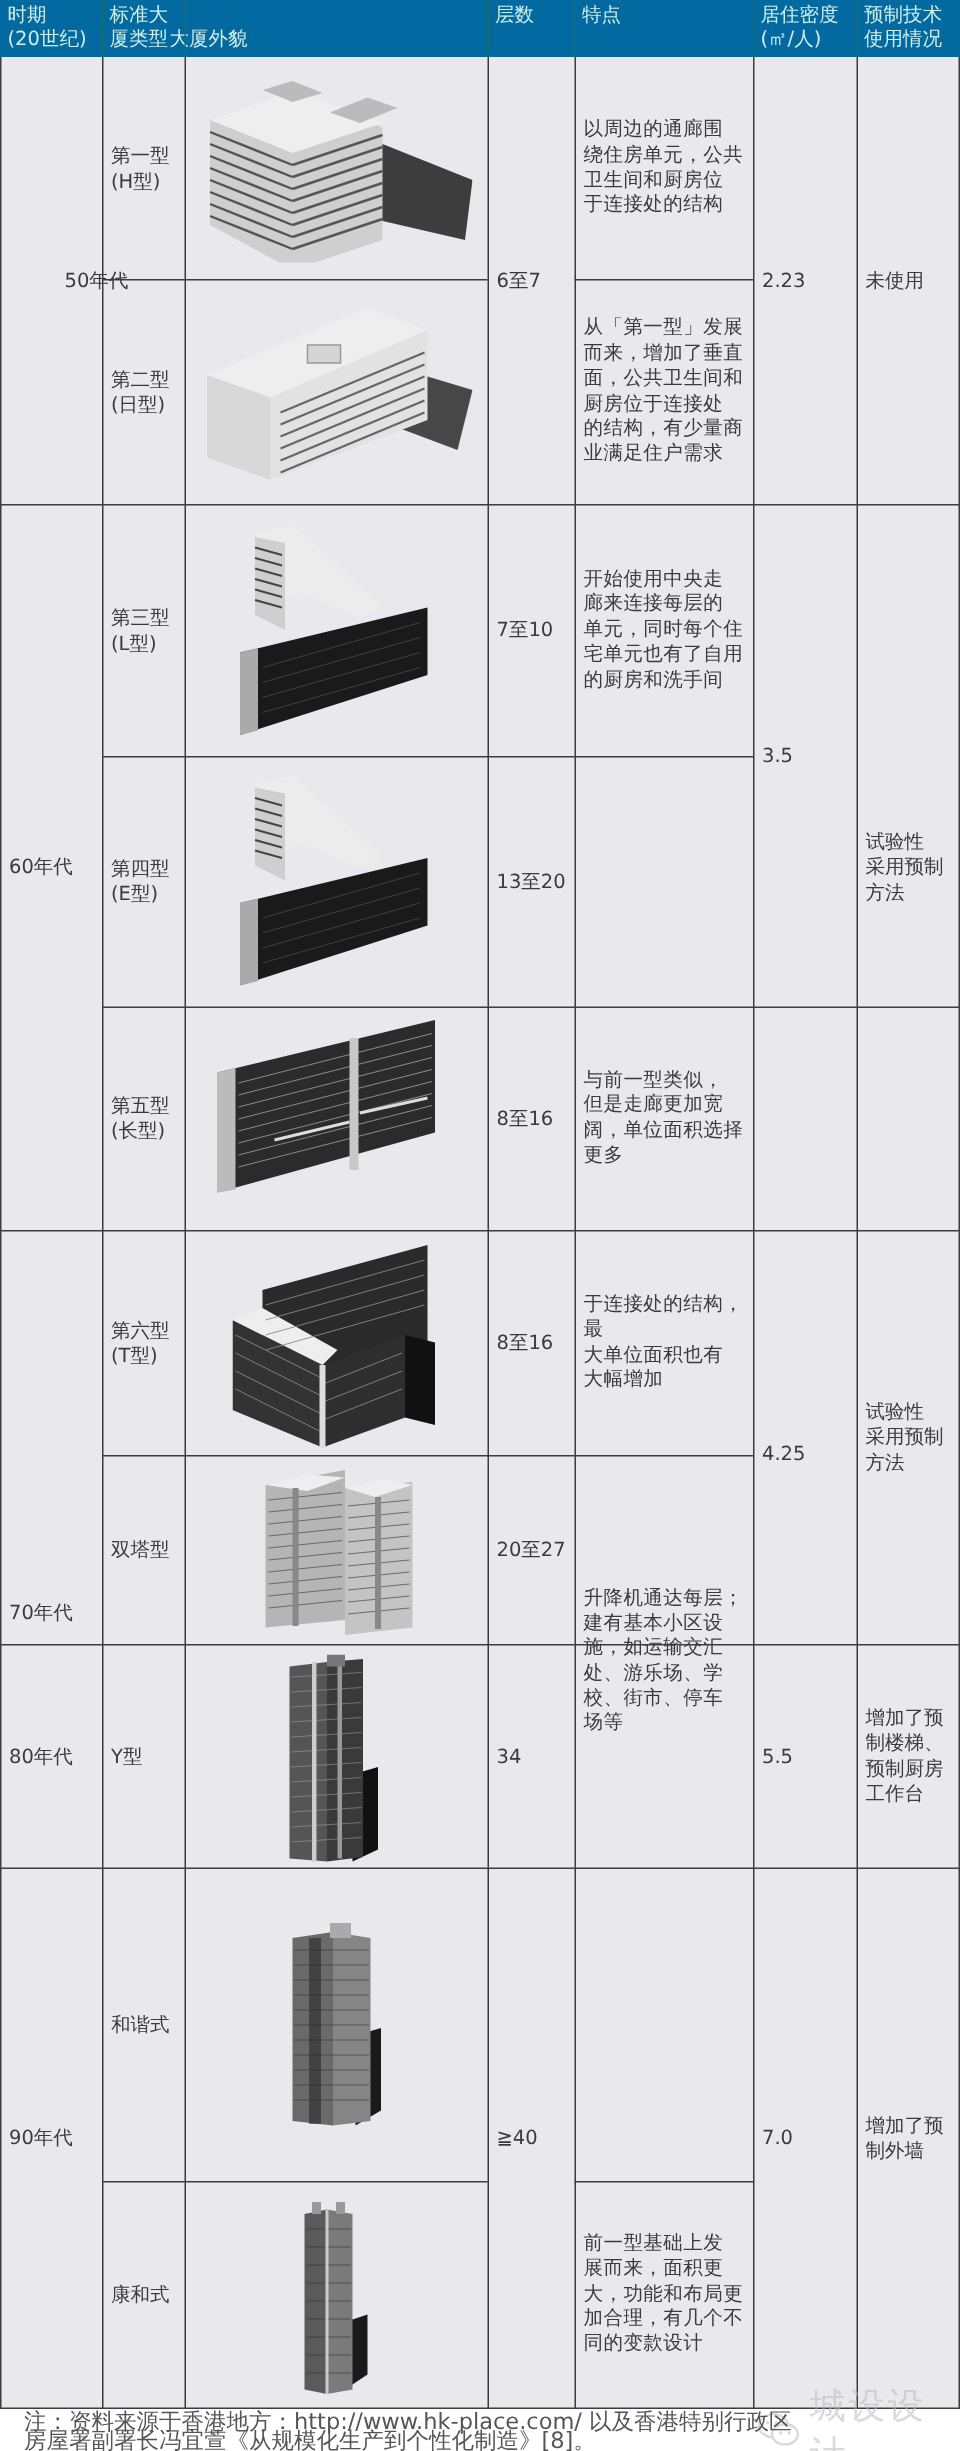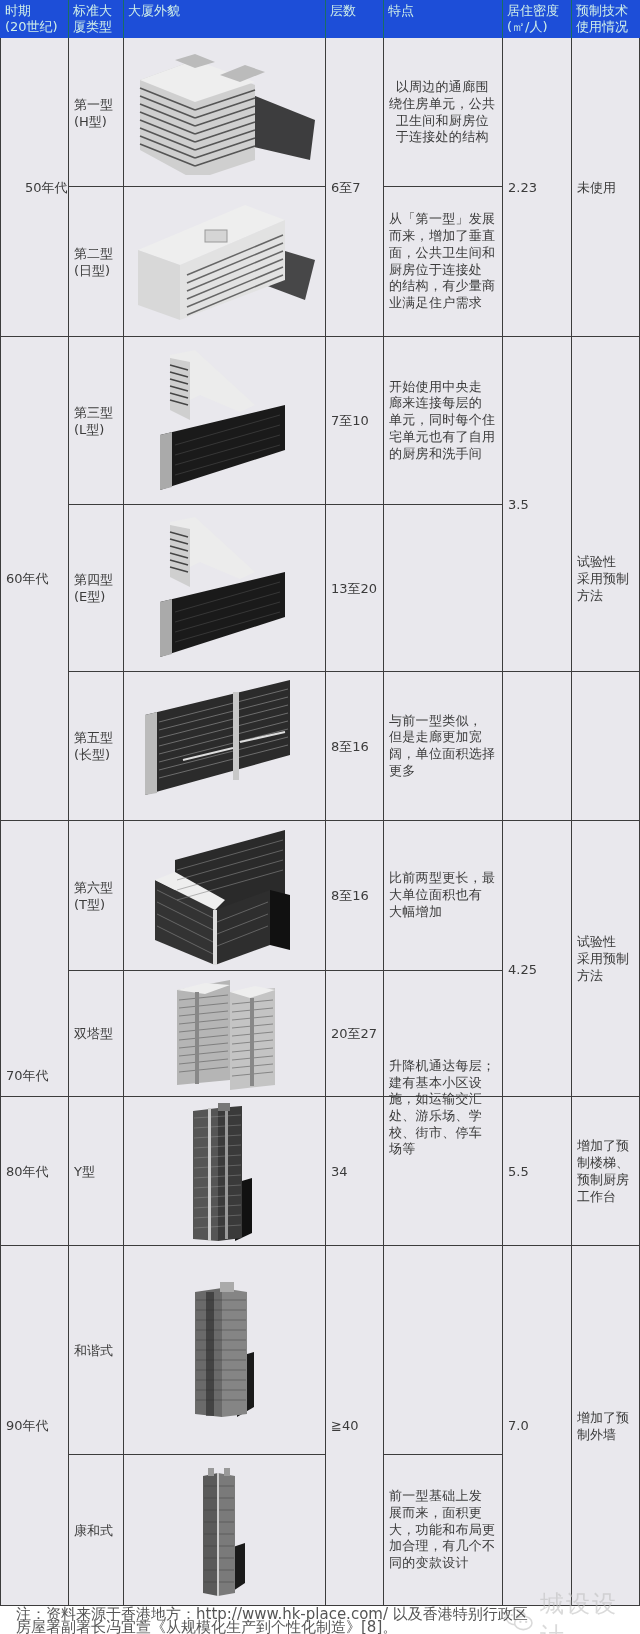--- a/index.html
+++ b/index.html
@@ -1,19 +1,19 @@
 <!DOCTYPE html>
 <html><head>
 <meta charset="utf-8">
 <style>
   html, body { margin: 0; padding: 0; background: #ffffff; }
   body { width: 640px; height: 1634px; position: relative; overflow: hidden;
          font-family: "DejaVu Sans", "Liberation Sans", sans-serif; color: #3a3a3a; }
   .table { position: absolute; left: 0; top: 0; width: 640px; height: 1606px; background: #e9e8ed; }
-  .hdr { position: absolute; top: 0; left: 0; width: 640px; height: 38px; background: #1d4ed8; }
+  .hdr { position: absolute; top: 0; left: 0; width: 640px; height: 38px; background: #0369a1; }
   .hcell { position: absolute; top: 0; height: 38px; color: #cfeee8; font-size: 13px; line-height: 16px; padding: 3px 0 0 5px; box-sizing: border-box; white-space: pre-line; }
   .vline { position: absolute; width: 1px; background: #3c3c3c; }
   .vline.h { background: #1a6e63; }
   .hline { position: absolute; height: 1px; background: #3c3c3c; }
   .cell { position: absolute; font-size: 13px; line-height: 17px; color: #3b3b3b; box-sizing: border-box; padding-left: 5px; white-space: pre-line; display: flex; align-items: center; }
   .desc { font-size: 13px; line-height: 16.7px; letter-spacing: 0.3px; }
   .pic { position: absolute; }
   .note { position: absolute; left: 16px; font-size: 15px; color: #555; line-height: 14px; white-space: nowrap; }
   .wm { position: absolute; left: 505px; top: 1588px; display: flex; align-items: center; opacity: 0.55; }
   .wm span { font-size: 24px; color: #bdbdbd; letter-spacing: 2px; margin-left: 6px; font-family: "DejaVu Sans", sans-serif; }
@@ -21,21 +21,21 @@
 </head>
 <body>
 
 <div class="table">
 
   <div class="hdr">
     <div class="hcell" style="left:0;width:68px;">时期
 (20世纪)</div>
     <div class="hcell" style="left:68px;width:55px;">标准大
 厦类型</div>
-    <div class="hcell" style="left:123px;width:202px;">大厦外貌</div>
+    <div class="hcell" style="left:108px;width:202px;margin-top:16px;">大厦外貌</div>
     <div class="hcell" style="left:325px;width:58px;">层数</div>
     <div class="hcell" style="left:383px;width:119px;">特点</div>
     <div class="hcell" style="left:502px;width:69px;">居住密度
 (㎡/人)</div>
     <div class="hcell" style="left:571px;width:69px;">预制技术
 使用情况</div>
   </div>
 
   <div class="vline h" style="left:68px;top:0;height:38px;"></div>
   <div class="vline h" style="left:123px;top:0;height:38px;"></div>
@@ -64,21 +64,21 @@
 
   <div class="hline" style="left:68px;width:434px;top:504px;"></div>
   <div class="hline" style="left:68px;width:434px;top:671px;"></div>
   <div class="hline" style="left:502px;width:138px;top:671px;"></div>
 
   <div class="hline" style="left:68px;width:434px;top:970px;"></div>
 
   <div class="hline" style="left:68px;width:257px;top:1454px;"></div>
   <div class="hline" style="left:383px;width:119px;top:1454px;"></div>
 
-  <div class="cell" style="left:1px;top:39px;width:67px;height:297px;padding-left:24px;">50年代</div>
+  <div class="cell" style="left:19px;top:39px;width:67px;height:297px;padding-left:24px;">50年代</div>
   <div class="cell" style="left:1px;top:337px;width:67px;height:483px;">60年代</div>
   <div class="cell" style="left:1px;top:821px;width:67px;height:275px;align-items:flex-end;padding-bottom:12px;">70年代</div>
   <div class="cell" style="left:1px;top:1097px;width:67px;height:148px;">80年代</div>
   <div class="cell" style="left:1px;top:1246px;width:67px;height:359px;">90年代</div>
 
   <div class="cell" style="left:69px;top:39px;width:54px;height:147px;">第一型
 (H型)</div>
   <div class="cell" style="left:69px;top:187px;width:54px;height:149px;">第二型
 (日型)</div>
   <div class="cell" style="left:69px;top:337px;width:54px;height:167px;">第三型
@@ -315,40 +315,40 @@
 
   <div class="cell" style="left:326px;top:39px;width:57px;height:297px;">6至7</div>
   <div class="cell" style="left:326px;top:337px;width:57px;height:167px;">7至10</div>
   <div class="cell" style="left:326px;top:505px;width:57px;height:166px;text-align:center;">13至20</div>
   <div class="cell" style="left:326px;top:672px;width:57px;height:148px;">8至16</div>
   <div class="cell" style="left:326px;top:821px;width:57px;height:149px;">8至16</div>
   <div class="cell" style="left:326px;top:971px;width:57px;height:125px;">20至27</div>
   <div class="cell" style="left:326px;top:1097px;width:57px;height:148px;">34</div>
   <div class="cell" style="left:326px;top:1246px;width:57px;height:359px;">≧40</div>
 
-  <div class="cell desc" style="left:384px;top:39px;width:118px;height:147px;text-align:center;">以周边的通廊围
+  <div class="cell desc" style="left:384px;top:39px;width:118px;height:147px;">以周边的通廊围
 绕住房单元，公共
 卫生间和厨房位
 于连接处的结构</div>
   <div class="cell desc" style="left:384px;top:187px;width:118px;height:149px;">从「第一型」发展
 而来，增加了垂直
 面，公共卫生间和
 厨房位于连接处
 的结构，有少量商
 业满足住户需求</div>
   <div class="cell desc" style="left:384px;top:337px;width:118px;height:167px;">开始使用中央走
 廊来连接每层的
 单元，同时每个住
 宅单元也有了自用
 的厨房和洗手间</div>
   <div class="cell desc" style="left:384px;top:672px;width:118px;height:148px;">与前一型类似，
 但是走廊更加宽
 阔，单位面积选择
 更多</div>
-  <div class="cell desc" style="left:384px;top:821px;width:118px;height:149px;">比前两型更长，最
+  <div class="cell desc" style="left:384px;top:821px;width:118px;height:149px;">于连接处的结构，最
 大单位面积也有
 大幅增加</div>
   <div class="cell desc" style="left:384px;top:971px;width:118px;height:274px;">升降机通达每层；
 建有基本小区设
 施，如运输交汇
 处、游乐场、学
 校、街市、停车
 场等</div>
   <div class="cell desc" style="left:384px;top:1455px;width:118px;height:150px;">前一型基础上发
 展而来，面积更

